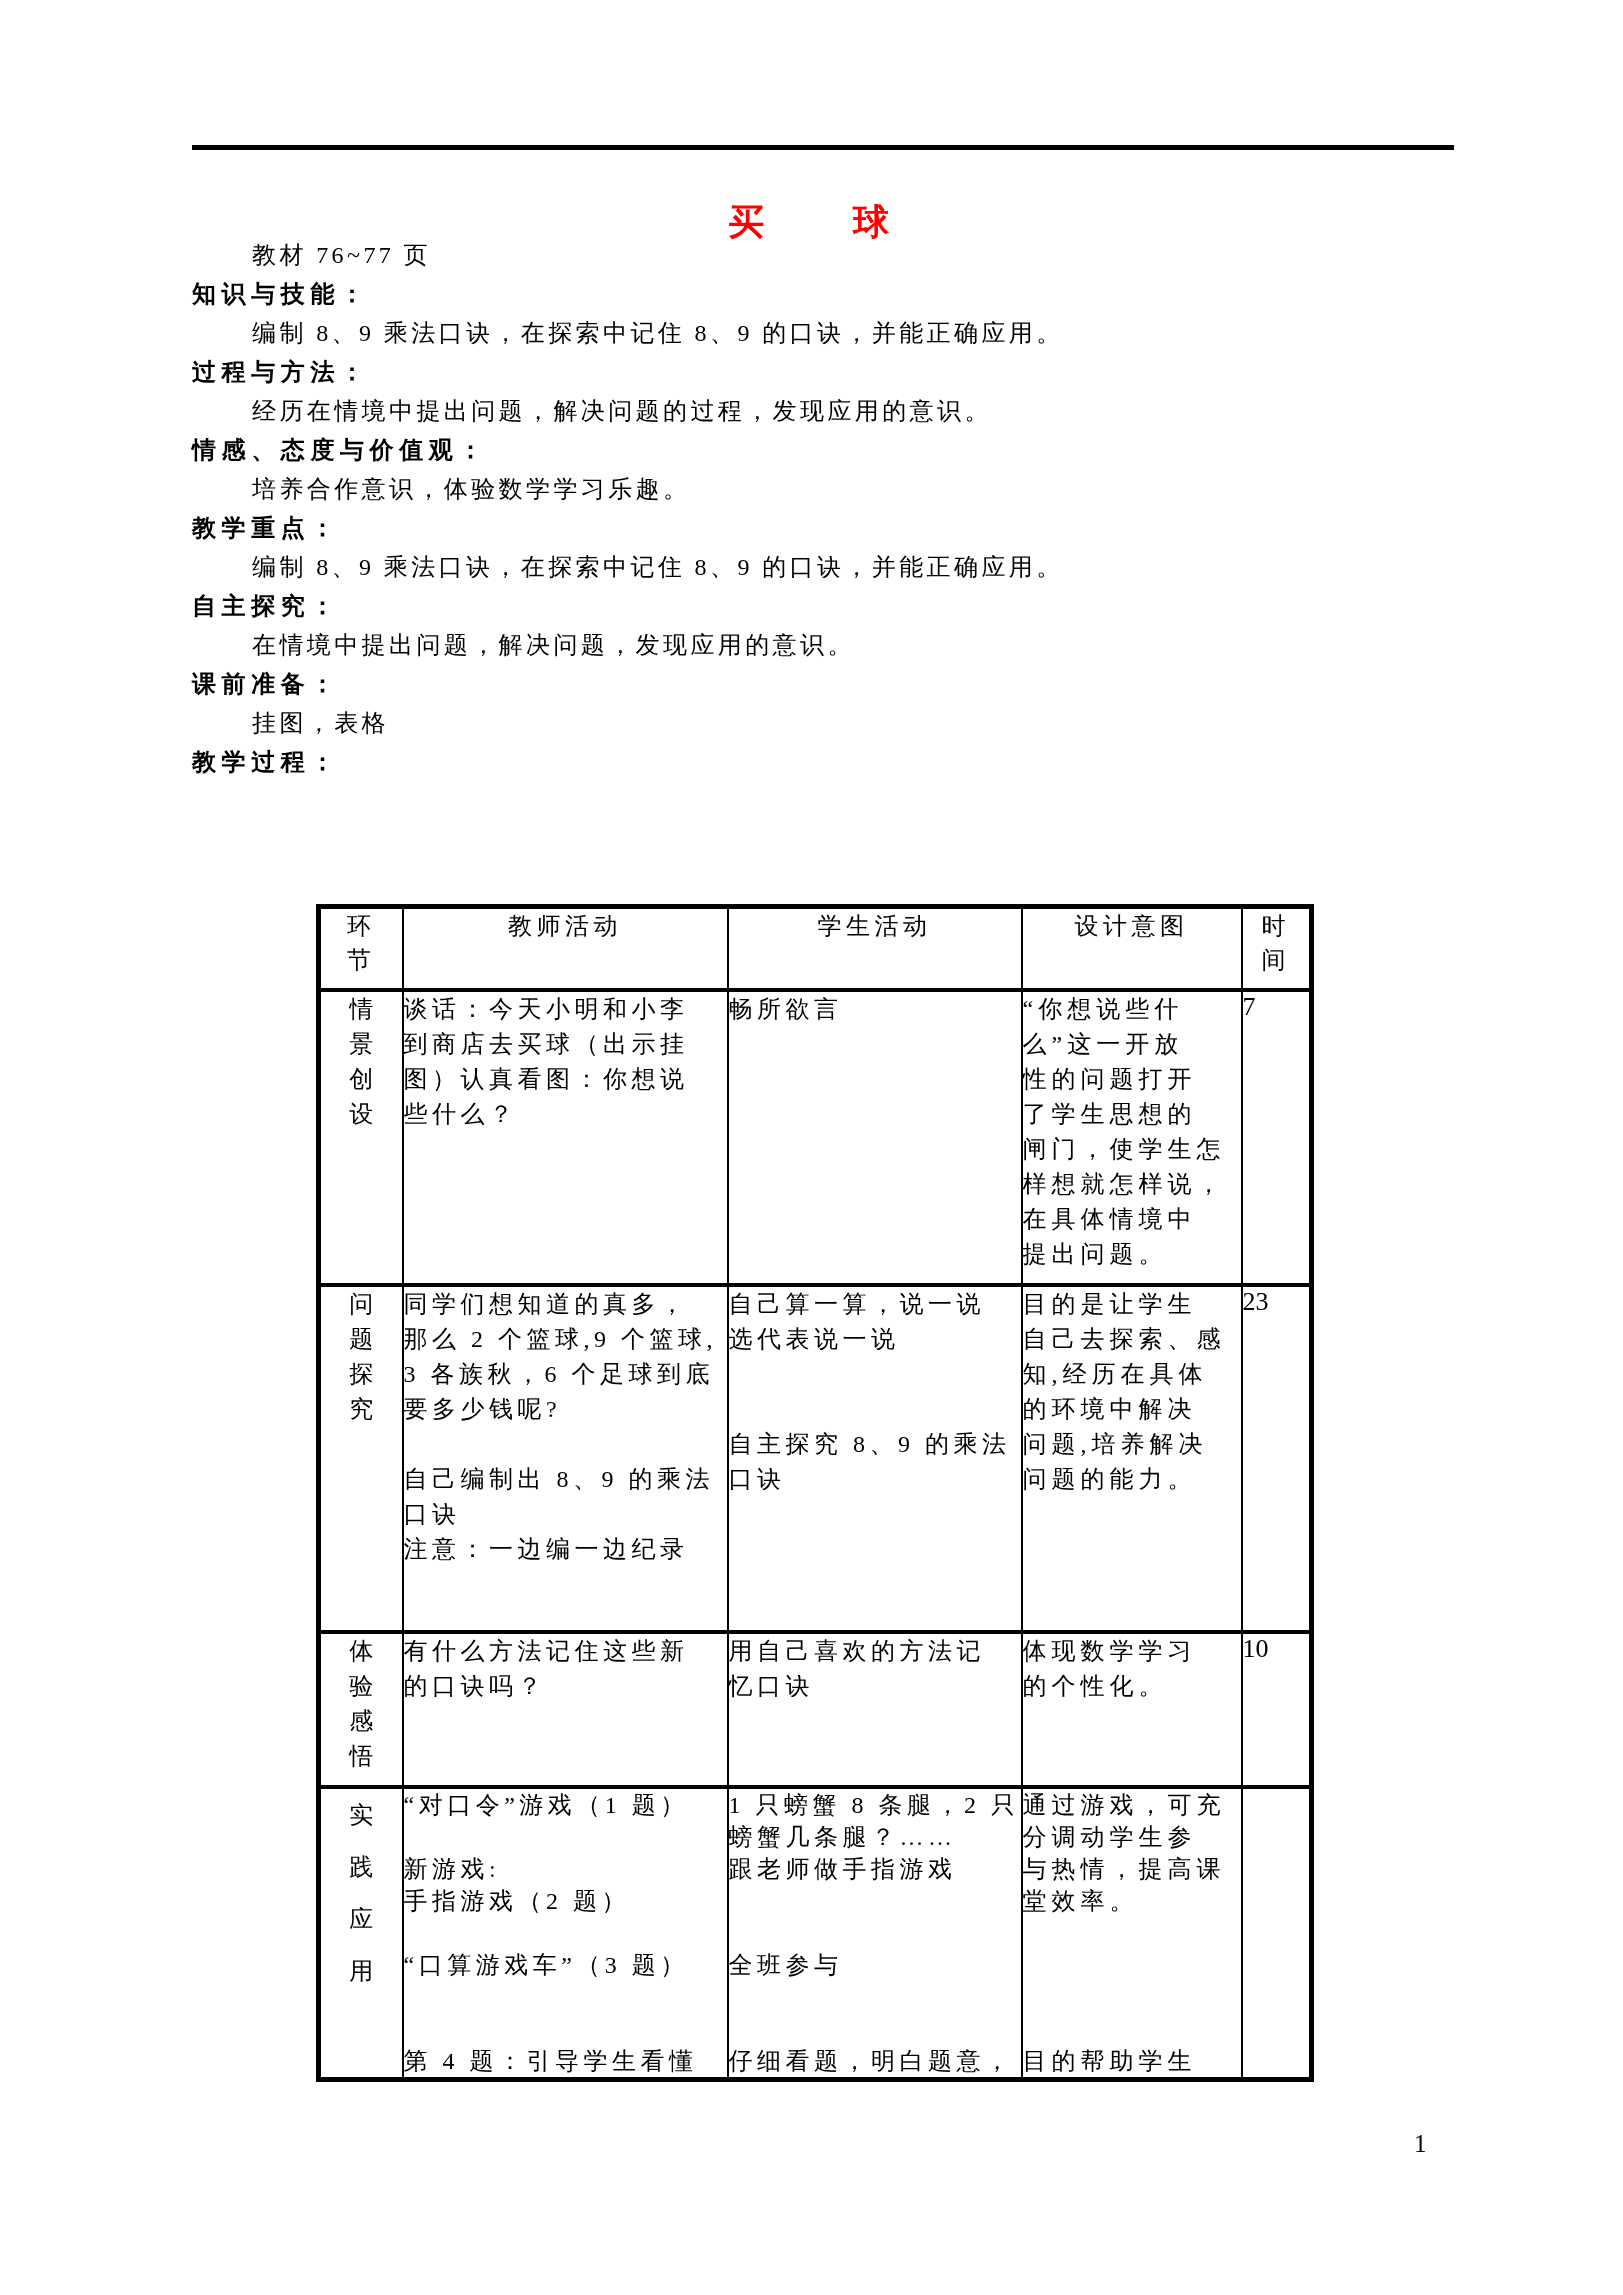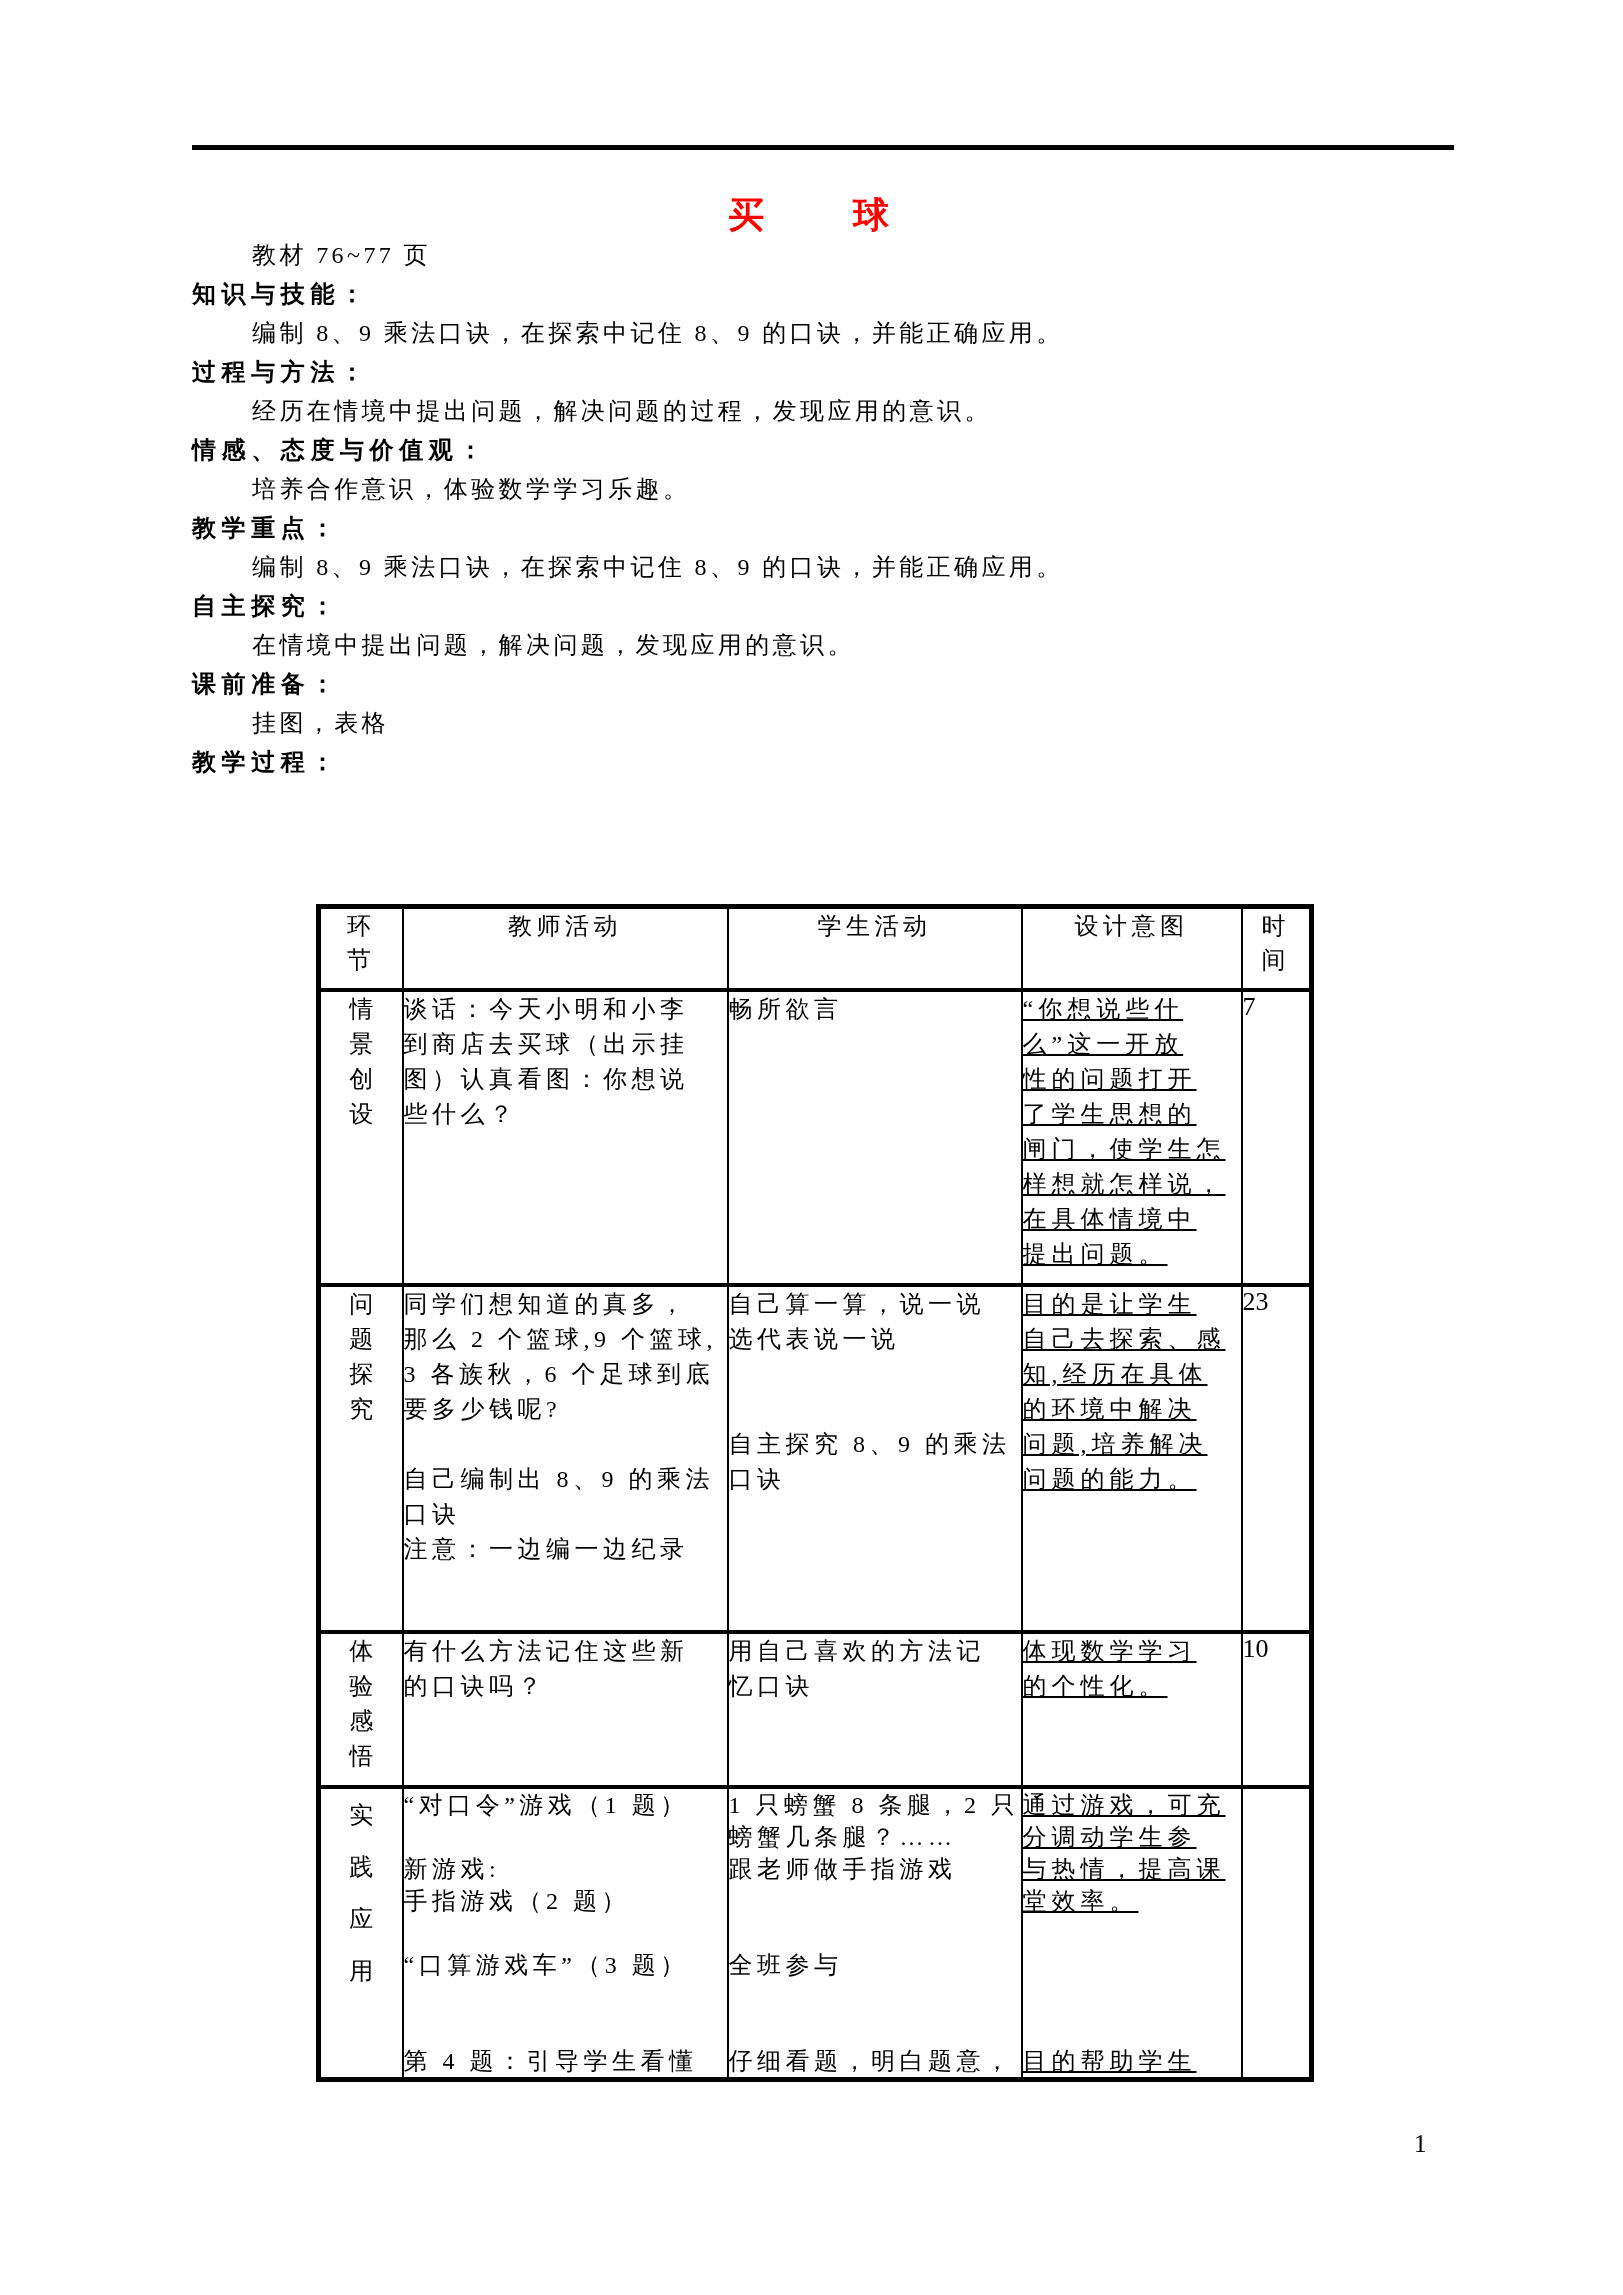--- a/index.html
+++ b/index.html
@@ -22,21 +22,21 @@
     left: 192px;
     top: 145px;
     width: 1262px;
     height: 5px;
     background: #000000;
   }
   
   #doc-title {
     position: absolute;
     left: 0;
-    top: 193px;
+    top: 200px;
     width: 100%;
     text-align: center;
     font-size: 36px;
     font-weight: bold;
     letter-spacing: 5.6px;
     color: #ff0000;
     line-height: 45px;
     white-space: pre;
   }
   
@@ -112,21 +112,21 @@
   tr.r4 td.stage { line-height: 52px; padding-top: 2.2px; }
 
   td.txt {
     line-height: 35px;
     padding: 4.5px 3.4px 0 12.3px;
     letter-spacing: 4.5px;
     white-space: pre-line;
     text-align: left;
     margin-top: 22px;
   }
-  td.intent { padding-left: 13.5px; letter-spacing: 5px; text-decoration: underline; }
+  td.intent { padding-left: 13.5px; letter-spacing: 5px; }
   tr.r4 td.txt { line-height: 32px; padding-top: 1.7px; }
 
   td.time {
     padding-left: 15.7px;
     font-size: 26px;
     line-height: 29px;
     letter-spacing: 0;
   }
   tr.r1 td.time { padding-top: 188px; }
   tr.r2 td.time { padding-top: 185px; }

